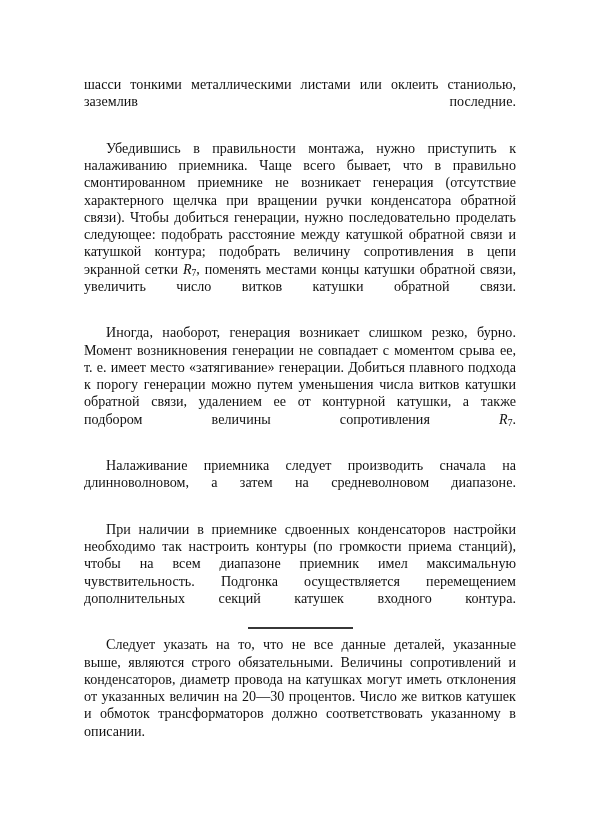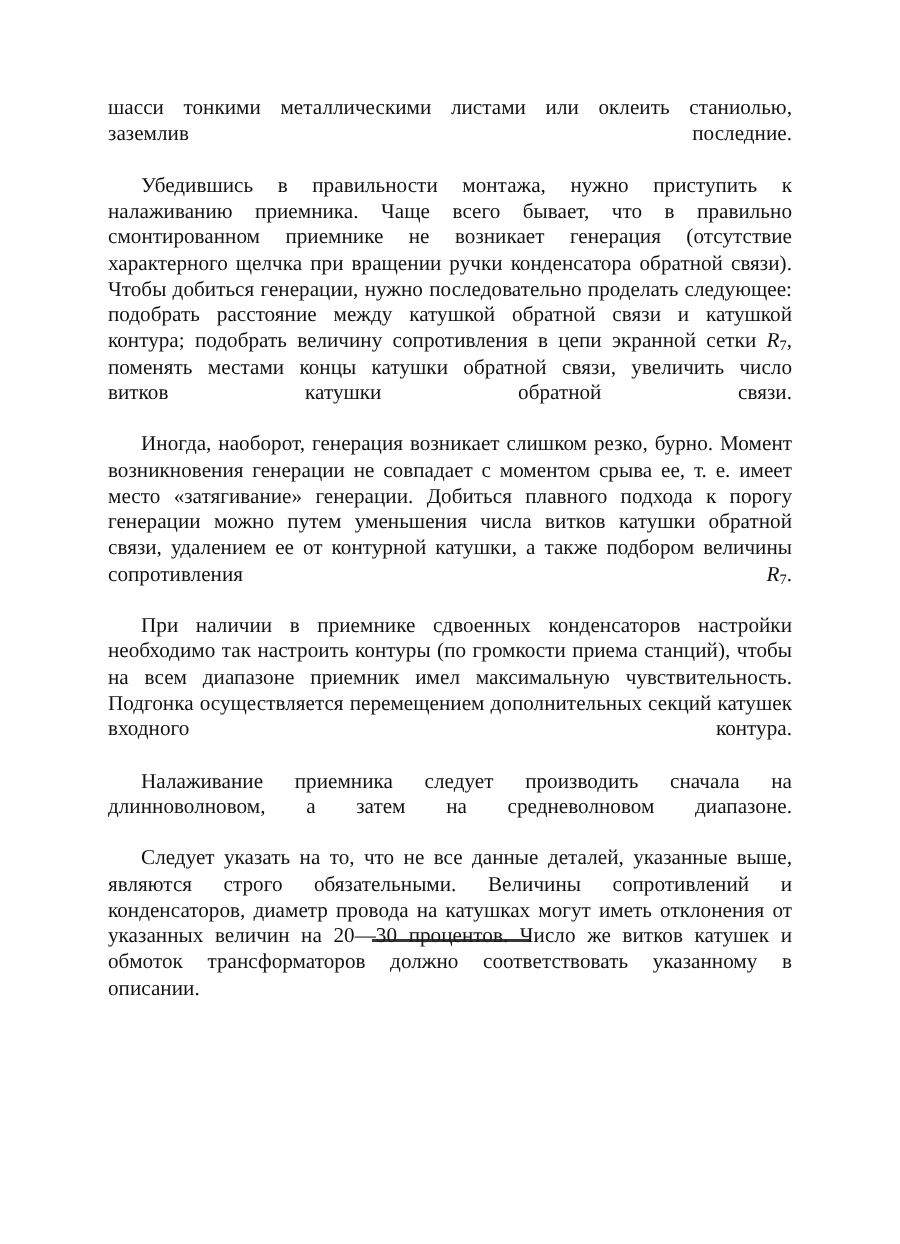--- a/index.html
+++ b/index.html
@@ -28,21 +28,21 @@
   }
 
   #text-column {
     position: absolute;
     left: 72px;
     top: 64px;
     width: 456px;
   }
 
   p.para {
-    margin: 0;
+    margin: 12px;
     padding: 0;
     text-align: justify;
     text-justify: inter-word;
     font-size: 14.1px;
     line-height: 17.25px;
     letter-spacing: 0.02px;
     word-spacing: 0.4px;
     hyphens: manual;
     -webkit-hyphens: manual;
   }
@@ -96,23 +96,23 @@
 <div id="page">
 
   <div id="text-column">
 
     <p class="para continuation">шасси тонкими металлическими листами или оклеить станиолью, заземлив последние.</p>
 
     <p class="para indented"><span>Убедившись в правильности монтажа, нужно приступить к налаживанию приемника. Чаще всего бывает, что в правильно смонтированном приемнике не возникает генерация (отсутствие характерного щелчка при вращении ручки конденсатора обратной связи). Чтобы добиться генерации, нужно последовательно проделать следующее: подобрать расстояние между катушкой обратной связи и катушкой контура; подобрать величину сопротивления в цепи экранной сетки </span><var class="symbol"><span>R</span><sub>7</sub></var><span>, поменять местами концы катушки обратной связи, увеличить число витков катушки обратной связи.</span></p>
 
     <p class="para indented"><span>Иногда, наоборот, генерация возникает слишком резко, бурно. Момент возникновения генерации не совпадает с моментом срыва ее, т. е. имеет место «затягивание» генерации. Добиться плавного подхода к порогу генерации можно путем уменьшения числа витков катушки обратной связи, удалением ее от контурной катушки, а также подбором величины сопротивления </span><var class="symbol"><span>R</span><sub>7</sub></var><span>.</span></p>
 
+    <p class="para indented">Налаживание приемника следует производить сначала на длинноволновом, а затем на средневолновом диапазоне.</p>
+
     <p class="para indented">При наличии в приемнике сдвоенных конденсаторов настройки необходимо так настроить контуры (по громкости приема станций), чтобы на всем диапазоне приемник имел максимальную чувствительность. Подгонка осуществляется перемещением дополнительных секций катушек входного контура.</p>
-
-    <p class="para indented">Налаживание приемника следует производить сначала на длинноволновом, а затем на средневолновом диапазоне.</p>
 
     <p class="para indented">Следует указать на то, что не все данные деталей, указанные выше, являются строго обязательными. Величины сопротивлений и конденсаторов, диаметр провода на катушках могут иметь отклонения от указанных величин на 20—30 процентов. Число же витков катушек и обмоток трансформаторов должно соответствовать указанному в описании.</p>
 
   </div>
 
   <div id="divider-wrap">
     <span id="divider-rule"></span>
   </div>
 
 </div>

